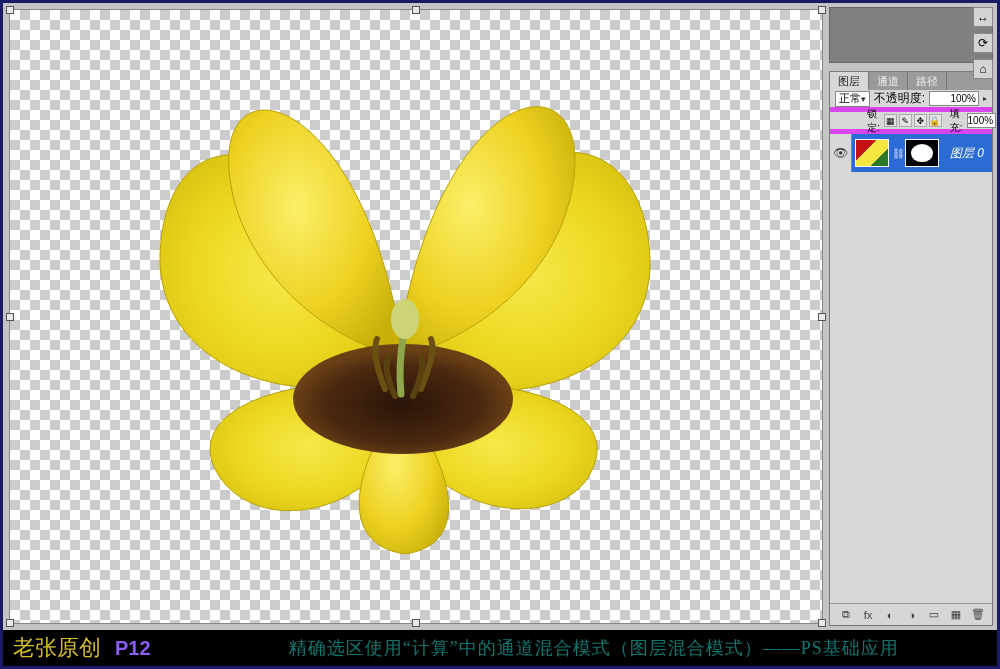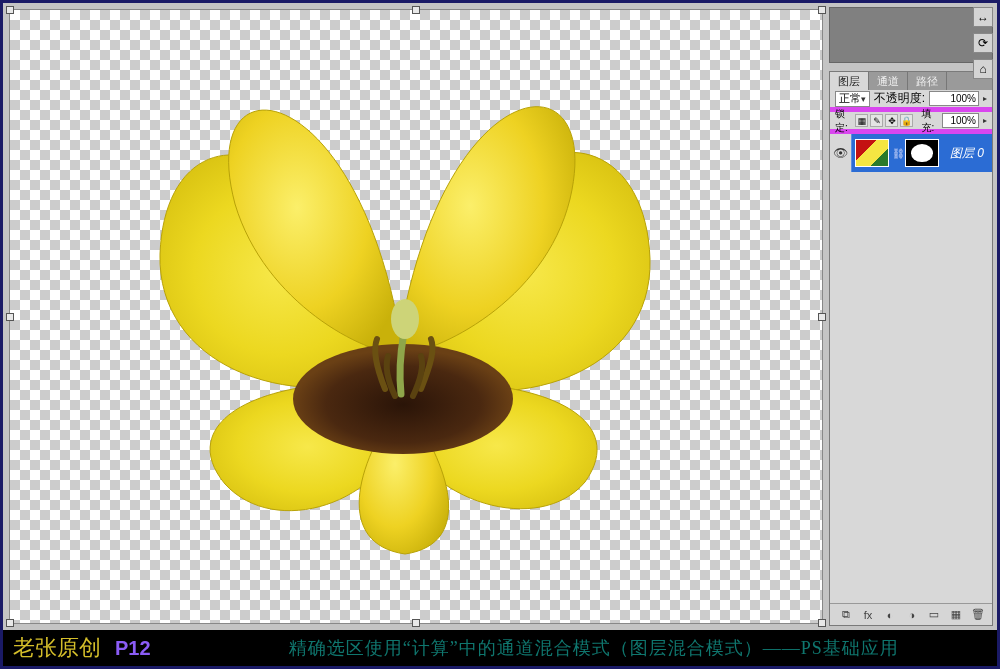--- a/index.html
+++ b/index.html
@@ -143,21 +143,21 @@
         <div class="panel-row">
           <div class="blend-select">
             <span>正常</span>
           </div>
           <span style="font-size:12px;">不透明度:</span>
           <div class="opacity-field">100%</div>
           <span class="tri">▸</span>
         </div>
 
         <div class="panel-row">
-          <span style="font-size:10px;">锁定:</span>
+          <span style="font-size:10px;margin-left:32px;">锁定:</span>
           <div class="lock-icons">
             <span>▦</span>
             <span>✎</span>
             <span>✥</span>
             <span>🔒</span>
           </div>
           <span style="flex:1"></span>
           <span style="font-size:10px;">填充:</span>
           <div class="opacity-field">100%</div>
           <span class="tri">▸</span>

